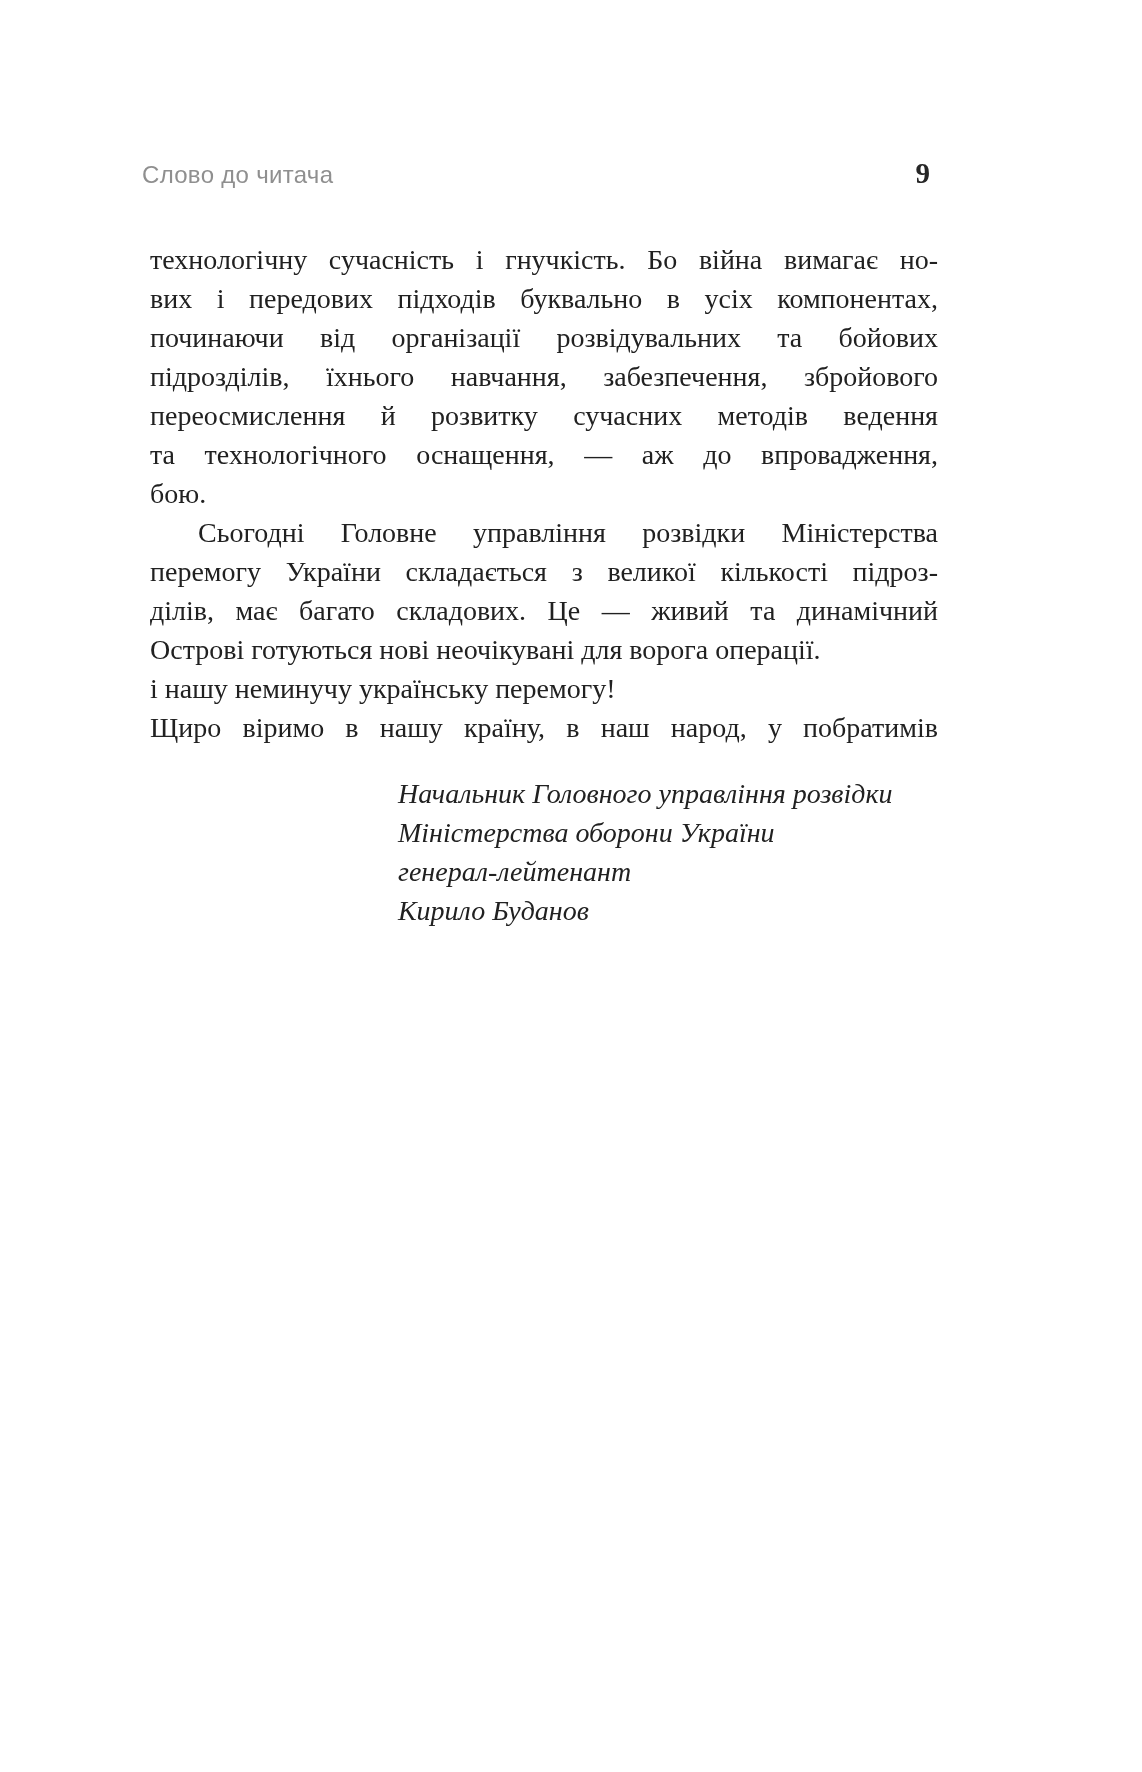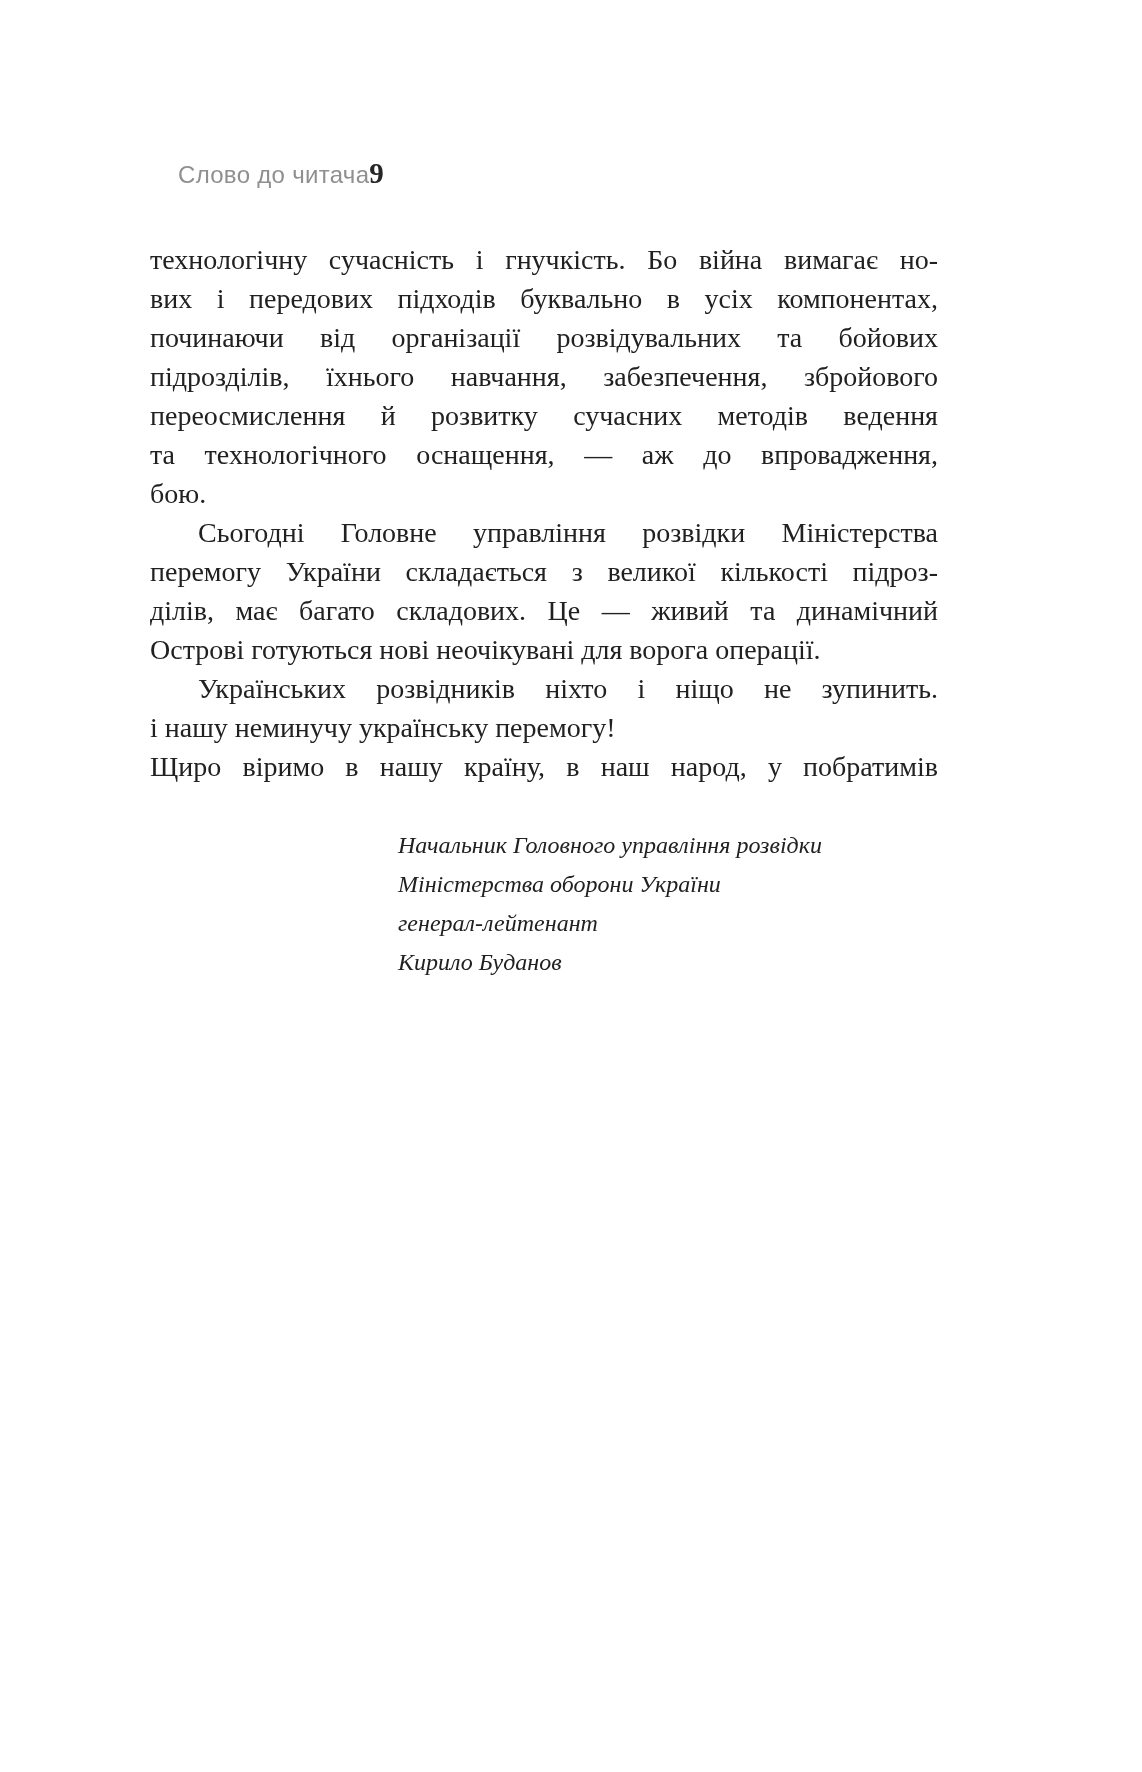--- a/index.html
+++ b/index.html
@@ -15,22 +15,22 @@
     overflow: hidden;
     font-family: "Liberation Serif", serif;
   }
   
   #running-header {
     position: absolute;
     left: 142px;
     right: 212px;
     top: 160px;
     display: flex;
+    justify-content: space-between;
     align-items: baseline;
-    margin-left: 36px;
   }
   #running-title {
     font-family: "Liberation Sans", sans-serif;
     font-size: 24px;
     line-height: 26px;
     color: var(--header-color, #8f8f8f);
     letter-spacing: 0.3px;
   }
   #page-number {
     font-family: "Liberation Serif", serif;
@@ -58,24 +58,24 @@
   }
   .line.final {
     text-align: center;
     text-align-last: left;
   }
   .line.indent {
     text-indent: 48px;
   }
   
   #signature {
-    margin-top: 40px;
+    margin-top: 27px;
     margin-left: 248px;
     font-style: italic;
-    font-size: 24px;
+    font-size: 28px;
     line-height: 39px;
     color: var(--text-color, #212121);
   }
   #signature .sig-line {
     text-align: left;
     text-align-last: left;
   }
 </style>
 </head>
 <body>
@@ -98,21 +98,20 @@
           <div class="line">та технологічного оснащення, — аж до впровадження,</div>
           <div class="line final">бою.</div>
         </div>
         <div>
           <div class="line indent">Сьогодні Головне управління розвідки Міністерства</div>
           <div class="line">перемогу України складається з великої кількості підроз-</div>
           <div class="line">ділів, має багато складових. Це — живий та динамічний</div>
           <div class="line final">Острові готуються нові неочікувані для ворога операції.</div>
         </div>
         <div>
-          <div class="line indent">Українських розвідників ніхто і ніщо не зупинить.</div>
           <div class="line final">і нашу неминучу українську перемогу!</div>
           <div class="line">Щиро віримо в нашу країну, в наш народ, у побратимів</div>
         </div>
       </div>
     <div id="signature">
         <div class="sig-line">Начальник Головного управління розвідки</div>
         <div class="sig-line">Міністерства оборони України</div>
         <div class="sig-line">генерал-лейтенант</div>
         <div class="sig-line">Кирило Буданов</div>
       </div>

